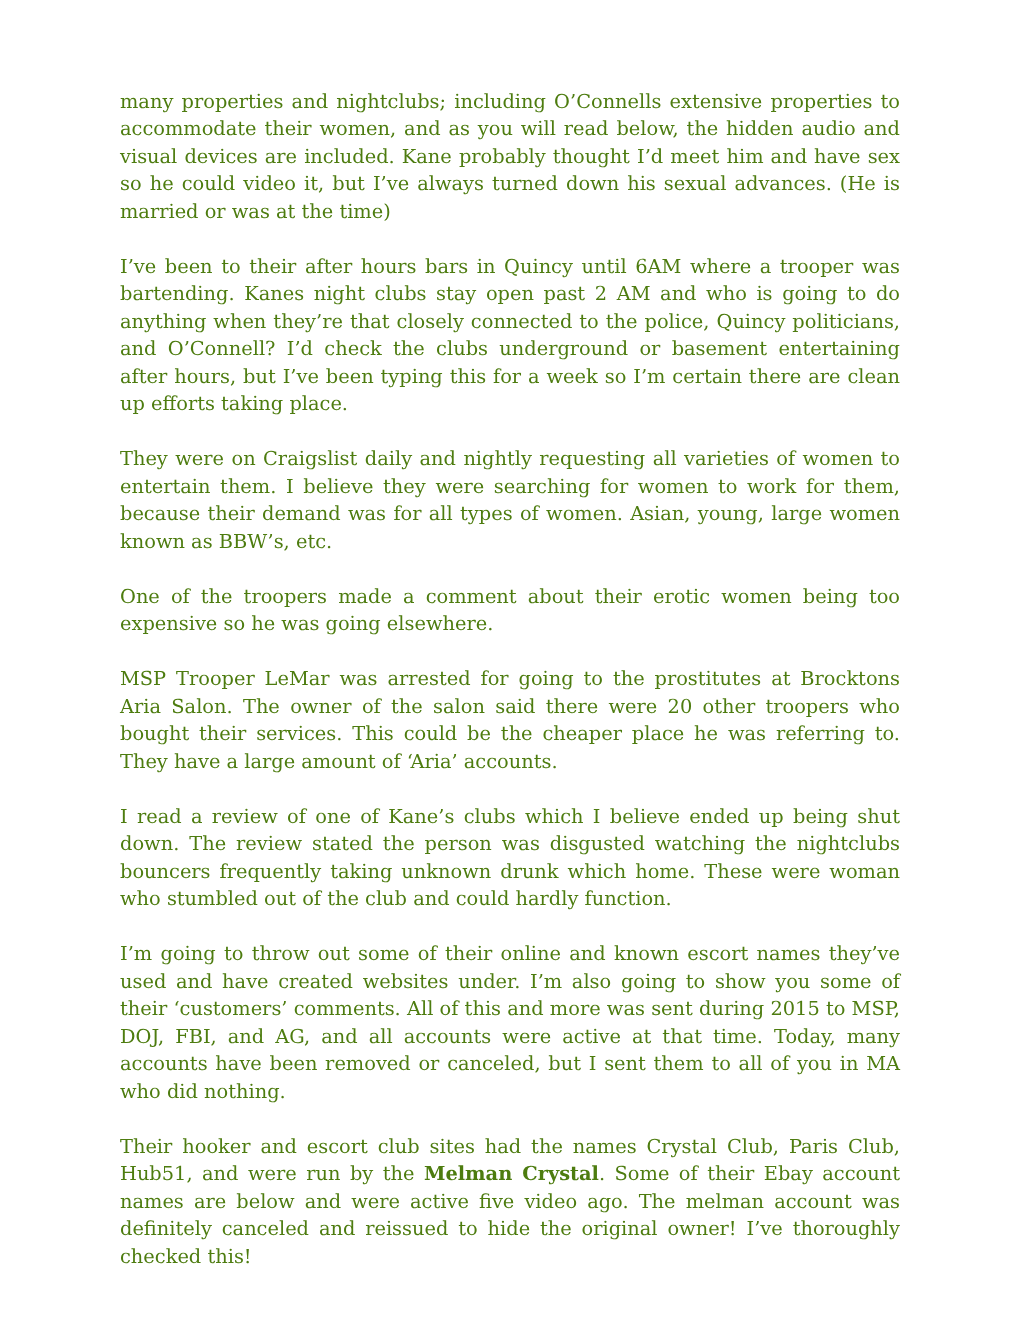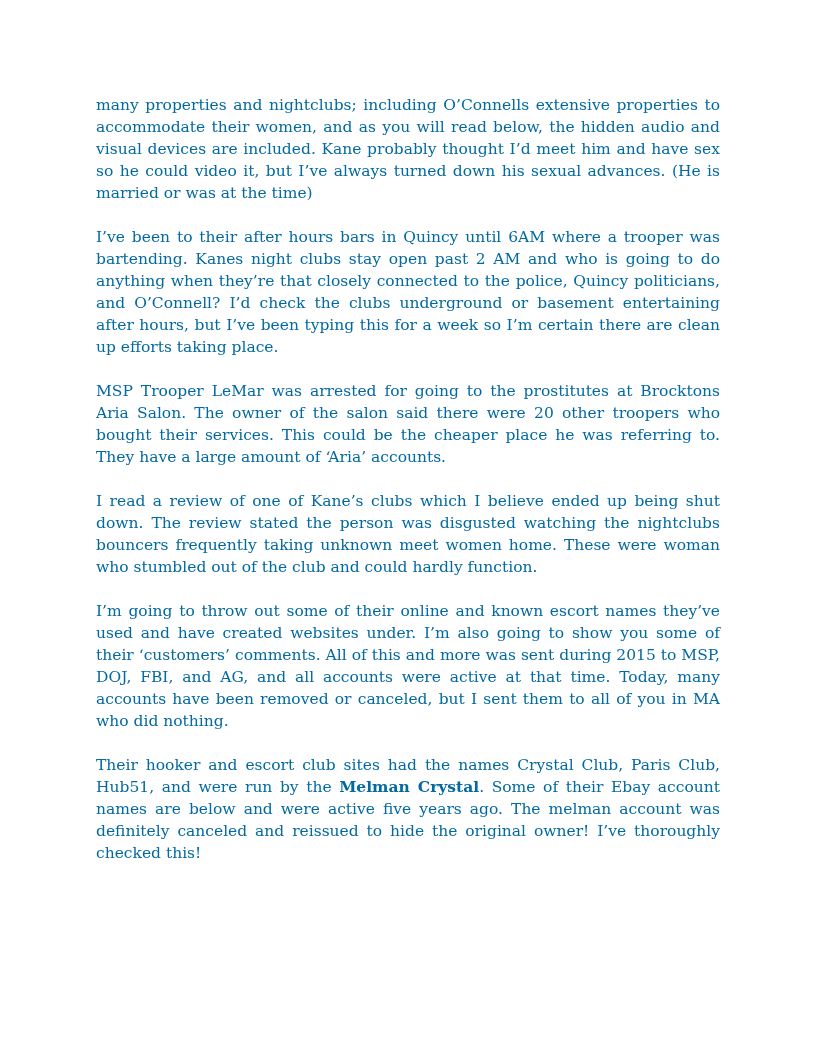--- a/index.html
+++ b/index.html
@@ -9,39 +9,41 @@
   }
   body {
     width: 816px;
     height: 1056px;
     overflow: hidden;
   }
   .page {
     box-sizing: border-box;
     width: 816px;
     height: 1056px;
-    padding: 94px 96px 0 96px;
+    padding: 70px 96px 0 96px;
     background: #ffffff;
     font-family: "DejaVu Serif", "Liberation Serif", serif;
     font-size: 15.5px;
     line-height: 22px;
-    color: #0369a1;
+    color: #4d7c0f;
   }
   .para {
     margin: 0 0 22px 0;
     text-align: justify;
     text-justify: inter-word;
   }
   .para strong {
     font-weight: bold;
   }
 </style>
 </head>
 <body>
 
 <div class="page">
   <p class="para">many properties and nightclubs; including O’Connells extensive properties to accommodate their women, and as you will read below, the hidden audio and visual devices are included. Kane probably thought I’d meet him and have sex so he could video it, but I’ve always turned down his sexual advances. (He is married or was at the time)</p>
   <p class="para">I’ve been to their after hours bars in Quincy until 6AM where a trooper was bartending. Kanes night clubs stay open past 2 AM and who is going to do anything when they’re that closely connected to the police, Quincy politicians, and O’Connell? I’d check the clubs underground or basement entertaining after hours, but I’ve been typing this for a week so I’m certain there are clean up efforts taking place.</p>
+  <p class="para">They were on Craigslist daily and nightly requesting all varieties of women to entertain them. I believe they were searching for women to work for them, because their demand was for all types of women. Asian, young, large women known as BBW’s, etc.</p>
+  <p class="para">One of the troopers made a comment about their erotic women being too expensive so he was going elsewhere.</p>
   <p class="para">MSP Trooper LeMar was arrested for going to the prostitutes at Brocktons Aria Salon. The owner of the salon said there were 20 other troopers who bought their services. This could be the cheaper place he was referring to. They have a large amount of ‘Aria’ accounts.</p>
-  <p class="para">I read a review of one of Kane’s clubs which I believe ended up being shut down. The review stated the person was disgusted watching the nightclubs bouncers frequently taking unknown meet women home. These were woman who stumbled out of the club and could hardly function.</p>
+  <p class="para">I read a review of one of Kane’s clubs which I believe ended up being shut down. The review stated the person was disgusted watching the nightclubs bouncers frequently taking unknown drunk which home. These were woman who stumbled out of the club and could hardly function.</p>
   <p class="para">I’m going to throw out some of their online and known escort names they’ve used and have created websites under. I’m also going to show you some of their ‘customers’ comments. All of this and more was sent during 2015 to MSP, DOJ, FBI, and AG, and all accounts were active at that time. Today, many accounts have been removed or canceled, but I sent them to all of you in MA who did nothing.</p>
-  <p class="para"><span>Their hooker and escort club sites had the names Crystal Club, Paris Club, Hub51, and were run by the </span><strong>Melman Crystal</strong><span>. Some of their Ebay account names are below and were active five years ago. The melman account was definitely canceled and reissued to hide the original owner! I’ve thoroughly checked this!</span></p>
+  <p class="para"><span>Their hooker and escort club sites had the names Crystal Club, Paris Club, Hub51, and were run by the </span><strong>Melman Crystal</strong><span>. Some of their Ebay account names are below and were active five video ago. The melman account was definitely canceled and reissued to hide the original owner! I’ve thoroughly checked this!</span></p>
 </div>
 
 </body></html>

